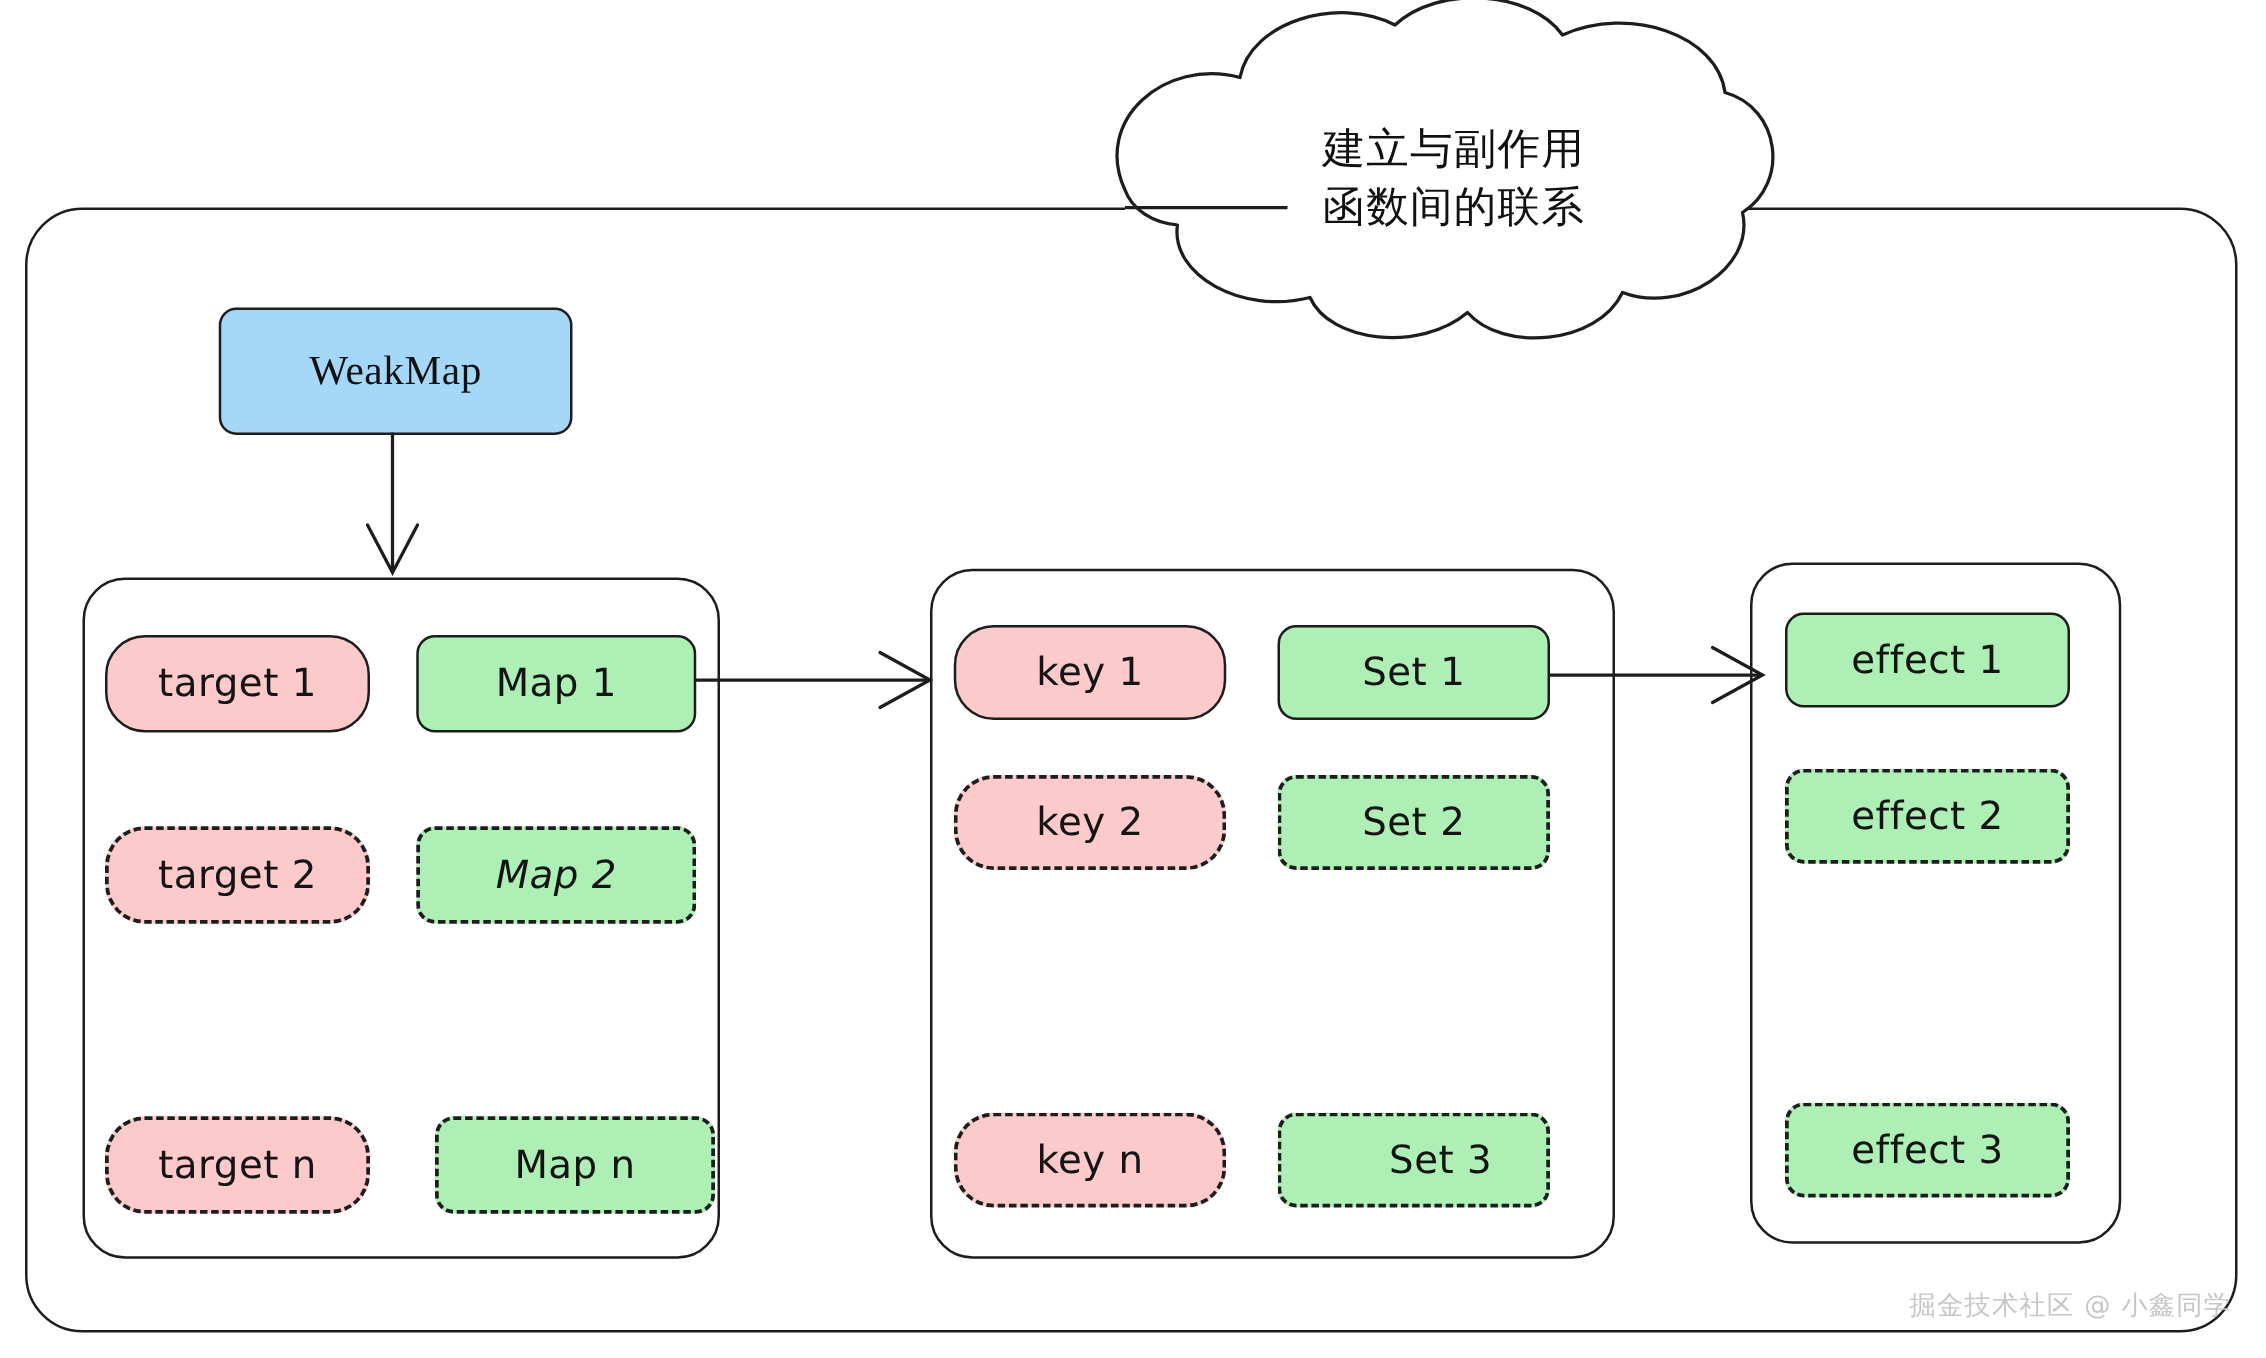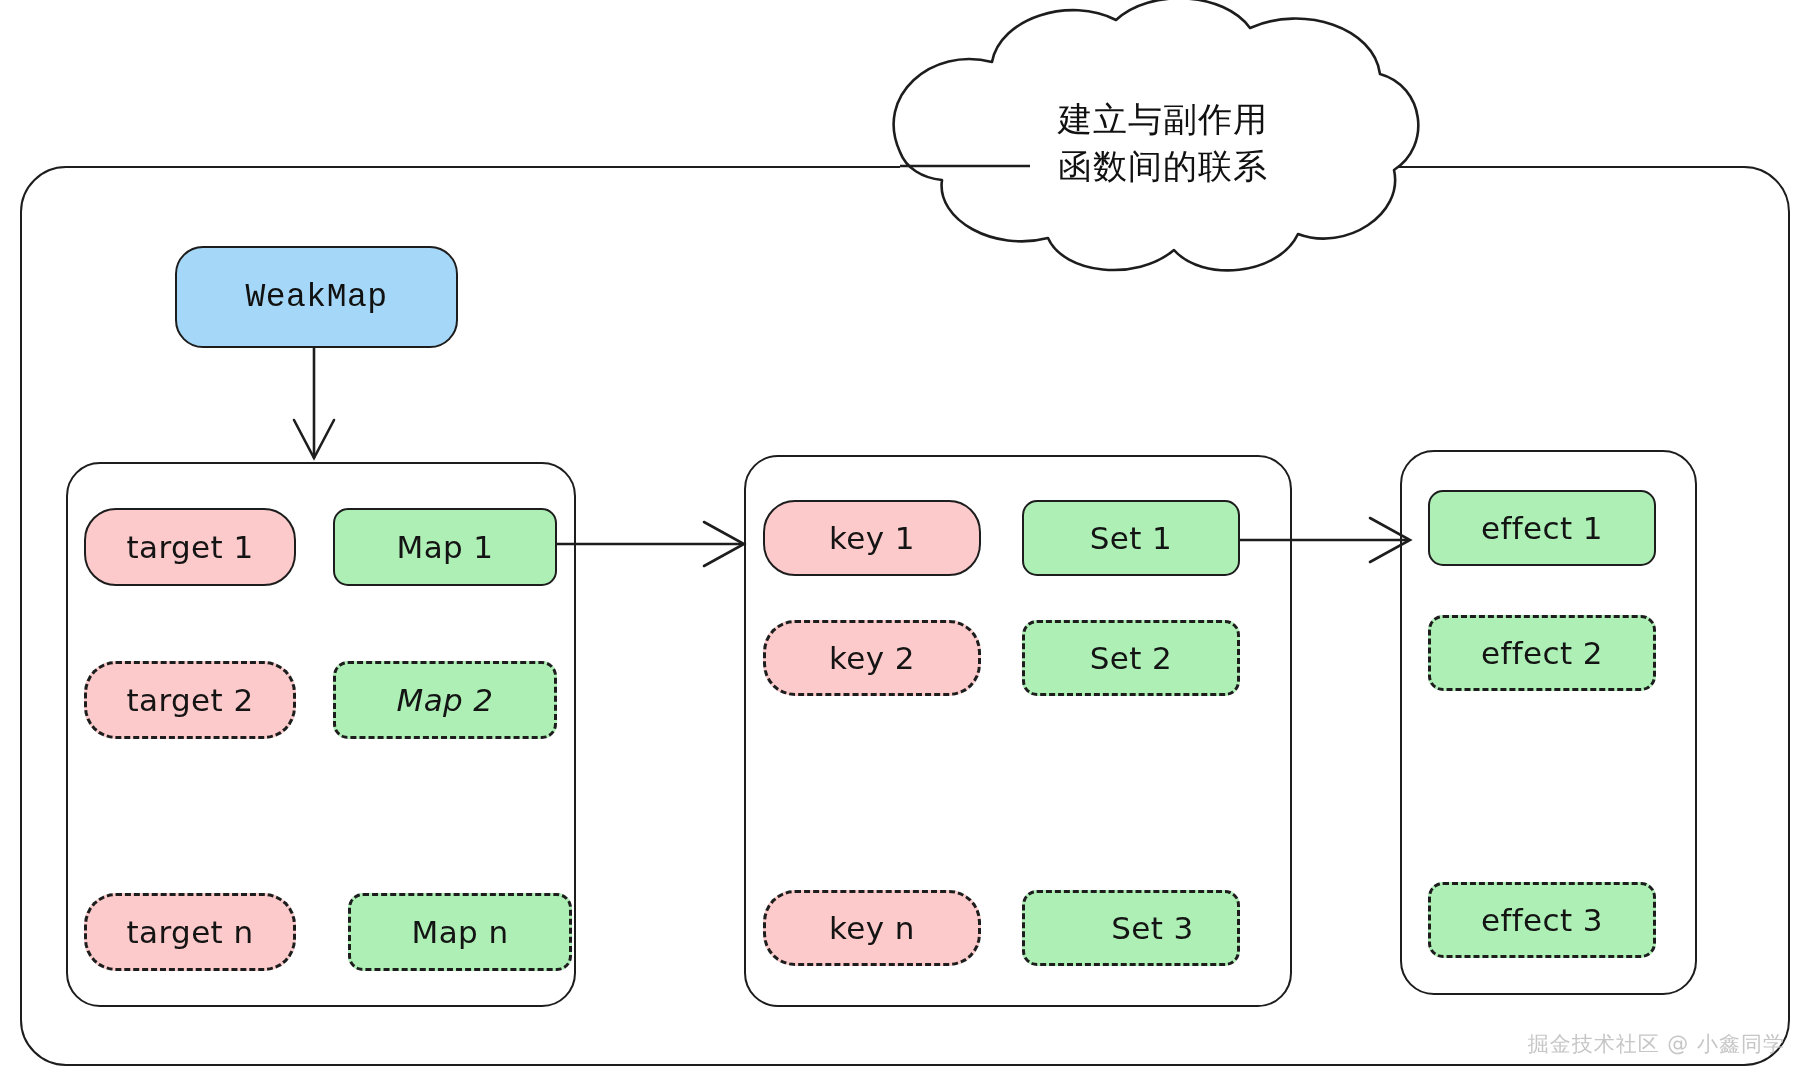--- a/index.html
+++ b/index.html
@@ -64,28 +64,28 @@
 
   
   .weakmap-box {
     position: absolute;
     left: 175px;
     top: 246px;
     width: 283px;
     height: 102px;
     background: #a5d8f8;
     border: 2.6px solid #1d1d1d;
-    border-radius: 28px;
+    border-radius: 14px;
     box-sizing: border-box;
     display: flex;
     align-items: center;
     justify-content: center;
     font-size: 33px;
     color: #111;
-    font-family: Liberation Mono, monospace;
+    font-family: Liberation Serif, serif;
     letter-spacing: 0.5px;
   }
 
   
   .panel {
     position: absolute;
     border: 2.6px solid #1d1d1d;
     border-radius: 34px;
     box-sizing: border-box;
     background: transparent;

